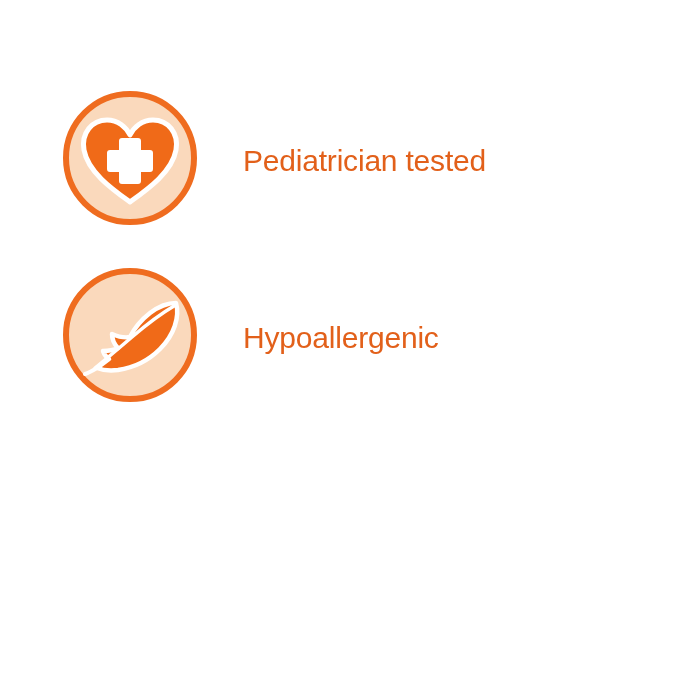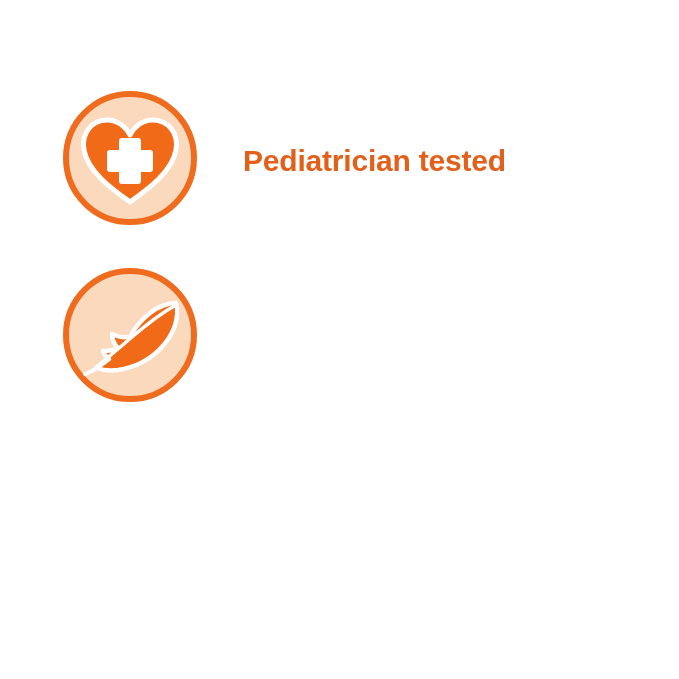--- a/index.html
+++ b/index.html
@@ -34,21 +34,21 @@
     display: block;
     width: 136px;
     height: 136px;
   }
   .feature-label {
     position: absolute;
     left: 243px;
     top: 50%;
     transform: translateY(-50%);
     font-size: 30px;
-    font-weight: bold;
+    font-weight: normal;
     letter-spacing: -0.2px;
     white-space: nowrap;
     line-height: 1.1;
     text-align: right;
   }
 </style>
 </head>
 <body>
 
 <div class="canvas" style="width: 679px; height: 679px; background: rgb(255, 255, 255);">
@@ -88,16 +88,17 @@
                    C 57 70, 63 71, 68 70
                    C 72 62, 79 53, 88 46
                    C 96 40, 106 36, 114 36 Z"></path>
           <path d="M112 39
                    C 100 46, 84 58, 70 70
                    C 56 82, 43 93, 33 101" fill="none" stroke="#ffffff" stroke-width="3.5"></path>
         </g>
         <path d="M35 101 C 30 104, 26 106, 23 107" fill="none" stroke="#ffffff" stroke-width="4" stroke-linecap="round"></path>
       </svg>
     </div>
+    <div class="feature-label" style="color: rgb(226, 96, 26);">Hypoallergenic</div>
   </div>
 
 
 </div>
 
 </body></html>

